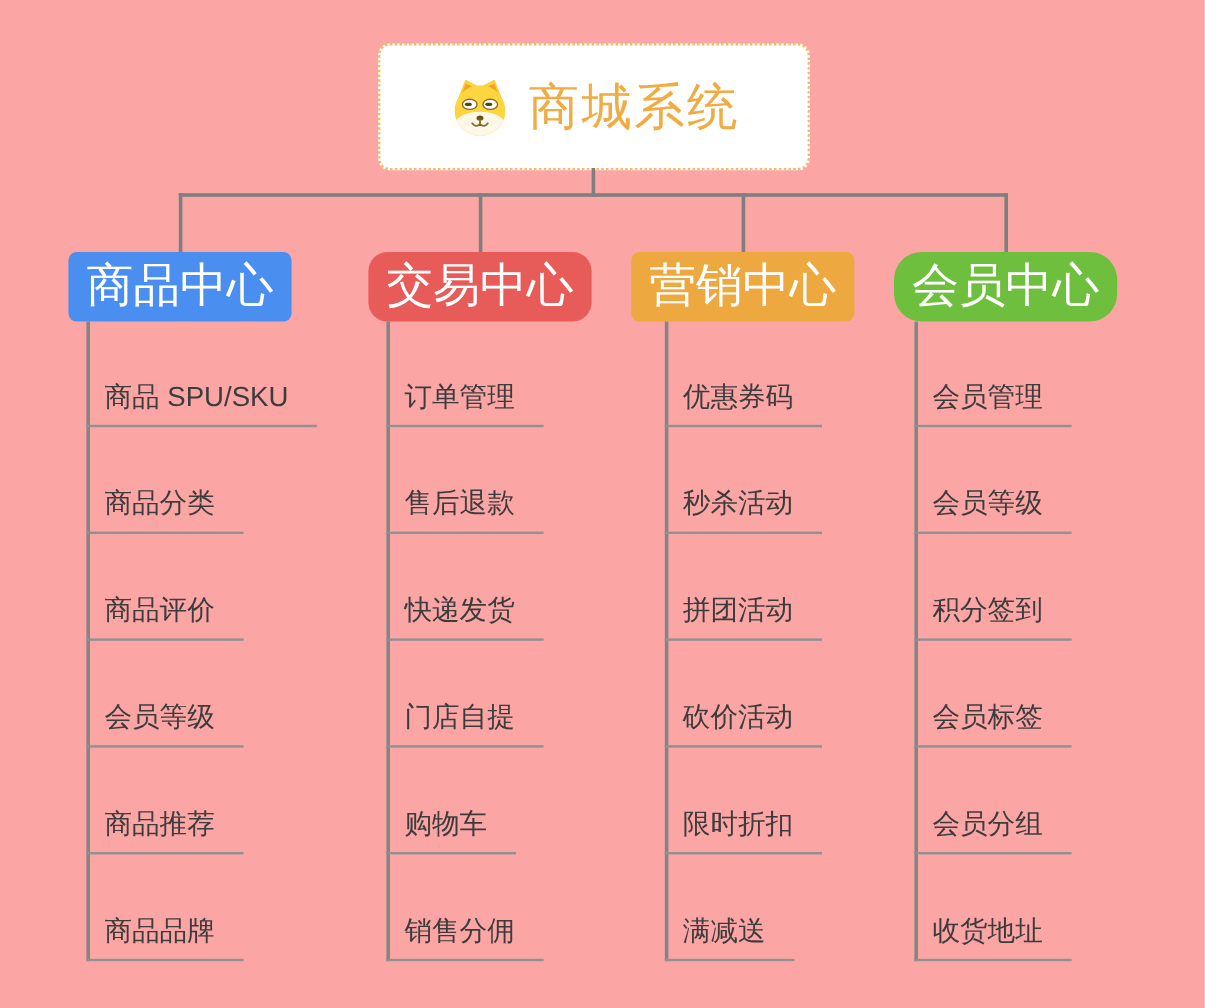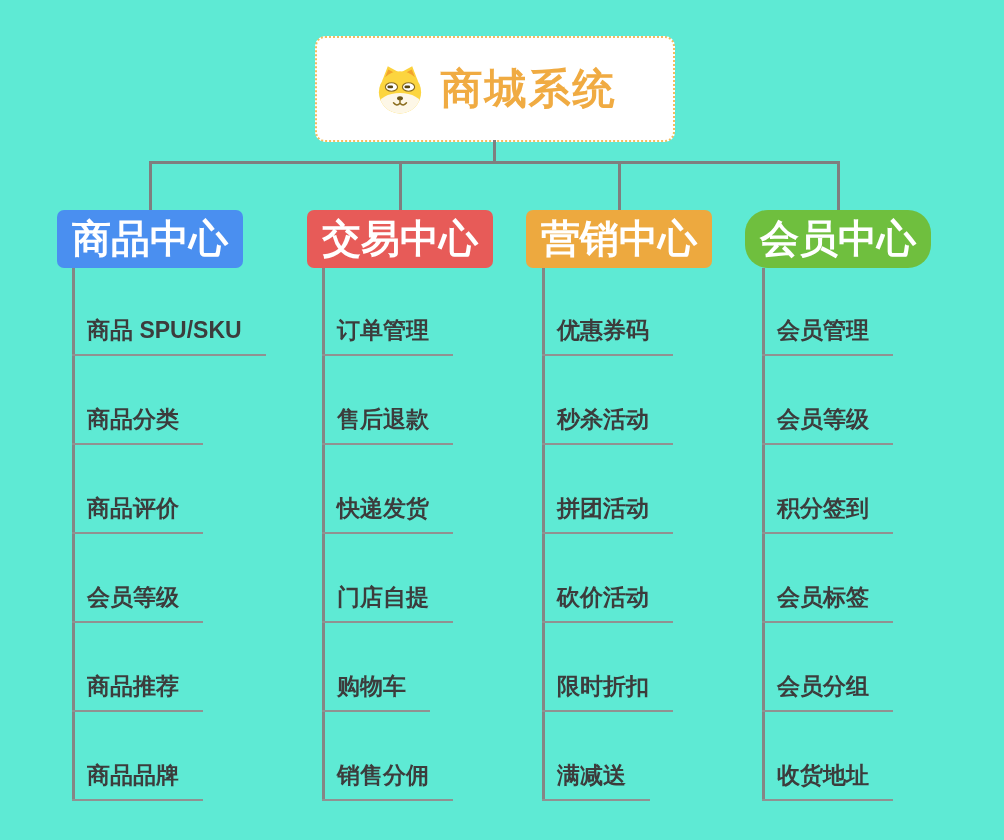--- a/index.html
+++ b/index.html
@@ -3,23 +3,22 @@
 <meta charset="utf-8">
 <style>
   html,body{margin:0;padding:0;}
   body{
     background:#f6f6f6;
     font-family:"Liberation Sans","DejaVu Sans",sans-serif;
   }
   .canvas{
     position:relative;
     width:1004px;height:840px;
-    background:#5eead4;
+    background:#fca5a5;
     overflow:hidden;
-    font-weight:bold;
   }
   
   .root-node{
     position:absolute;left:315px;top:36px;width:360px;height:106px;
     background:#ffffff;
     border:2px dotted #f4bc5e;
     border-radius:10px;
     box-sizing:border-box;
     display:flex;align-items:center;justify-content:center;gap:15px;
   }
@@ -47,21 +46,21 @@
   .b0{left:57px}.b1{left:307px}.b2{left:526px}.b3{left:745px}
   
   .leaf{
     position:absolute;
     font-size:23px;color:#3c3c3c;
     line-height:32px;
     padding:0 24px 8px 15px;
     border-bottom:2px solid #919191;
     white-space:nowrap;
   }
-  .c0{left:72px}.c1{left:322px}.c2{left:542px}.c3{left:762px}
+  .c0{left:72px}.c1{left:322px}.c2{left:554px}.c3{left:762px}
   .r0{top:314px}.r1{top:403px}.r2{top:492px}.r3{top:581px}.r4{top:670px}.r5{top:759px}
 </style>
 </head>
 <body>
 
 <div class="canvas">
 
   <div class="root-node">
     <svg class="dog" viewBox="0 0 64 64" aria-hidden="true">
       <polygon points="10,22 17,4 30,11" fill="#fcd23c"></polygon>
@@ -84,21 +83,21 @@
   </div>
 
   <div class="line stem"></div>
   <div class="line hbar"></div>
   <div class="line drop d0"></div>
   <div class="line drop d1"></div>
   <div class="line drop d2"></div>
   <div class="line drop d3"></div>
 
   <div class="branch b0" style="background-color: rgb(74, 143, 240);">商品中心</div>
-  <div class="branch b1" style="background-color: rgb(231, 91, 88);">交易中心</div>
+  <div class="branch b1" style="background-color: rgb(231, 91, 88); border-radius: 16px;">交易中心</div>
   <div class="branch b2" style="background-color: rgb(237, 169, 63);">营销中心</div>
   <div class="branch b3" style="background-color: rgb(111, 191, 62); border-radius: 23px;">会员中心</div>
 
   <div class="trunk c0"></div>
   <div class="trunk c1"></div>
   <div class="trunk c2"></div>
   <div class="trunk c3"></div>
 
   <div class="leaf c0 r0">商品 SPU/SKU</div>
   <div class="leaf c0 r1">商品分类</div>

